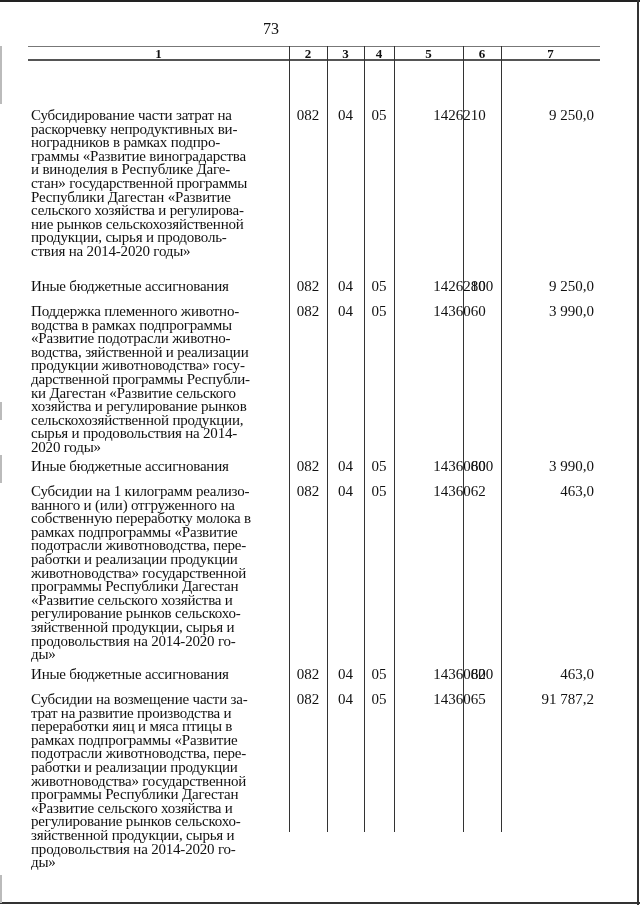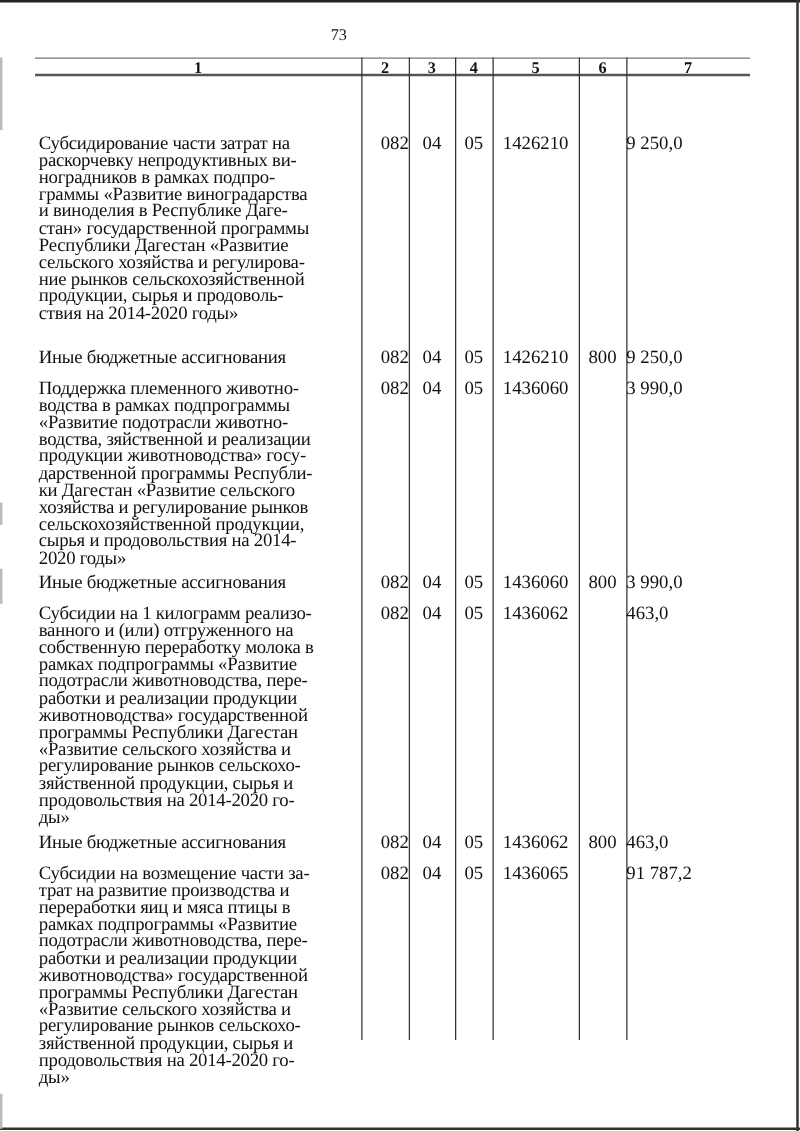--- a/index.html
+++ b/index.html
@@ -5,39 +5,39 @@
   html, body { margin: 0; padding: 0; }
   body {
     width: 640px; height: 905px; position: relative; overflow: hidden;
     background: #ffffff; color: #111;
     font-family: "Liberation Serif", "DejaVu Serif", serif;
   }
   .page-border-top { position: absolute; left: 0; top: 0; width: 640px; height: 2px; background: #222; }
   .page-border-right { position: absolute; right: 1px; top: 0; width: 2px; height: 905px; background: #333; }
   .page-border-bottom { position: absolute; left: 0; bottom: 1px; width: 640px; height: 2px; background: #333; }
   .left-mark { position: absolute; left: 0; width: 2px; background: #bbb; }
-  .page-number { position: absolute; top: 20px; left: 0; width: 542px; text-align: center; font-size: 13px; }
+  .page-number { position: absolute; top: 20px; left: 0; width: 542px; text-align: center; font-size: 16px; }
 
   .tbl { position: absolute; left: 28px; top: 46px; width: 572px; }
   .hline { position: absolute; left: 0; width: 572px; height: 1px; background: #777; }
   .hline.thick { height: 2px; background: #555; }
   .vline { position: absolute; width: 1px; background: #333; }
 
   .hdr { position: absolute; top: 1px; height: 12px; font-size: 13px; font-weight: bold; text-align: center; line-height: 13px; }
 
   .row { position: absolute; left: 0; width: 572px; }
   .cell { position: absolute; top: 0; font-size: 15px; line-height: 13.6px; margin-top: 45px; }
   .c1 { left: 3px; width: 256px; letter-spacing: -0.2px; }
   .c-num { text-align: center; }
-  .c2 { left: 261px; width: 38px; text-align: right; }
+  .c2 { left: 261px; width: 38px; }
   .c3 { left: 299px; width: 37px; }
   .c4 { left: 336px; width: 30px; }
-  .c5 { left: 366px; width: 69px; }
+  .c5 { left: 366px; width: 69px; padding-left: 31px; }
   .c6 { left: 435px; width: 38px; }
-  .c7 { left: 473px; width: 93px; }
+  .c7 { left: 473px; width: 93px; text-align: right; }
 </style>
 </head>
 <body>
 
 <div class="page-border-top"></div>
 <div class="page-border-right"></div>
 <div class="page-border-bottom"></div>
 <div class="left-mark" style="top:46px;height:58px"></div>
 <div class="left-mark" style="top:402px;height:18px"></div>
 <div class="left-mark" style="top:455px;height:28px"></div>

